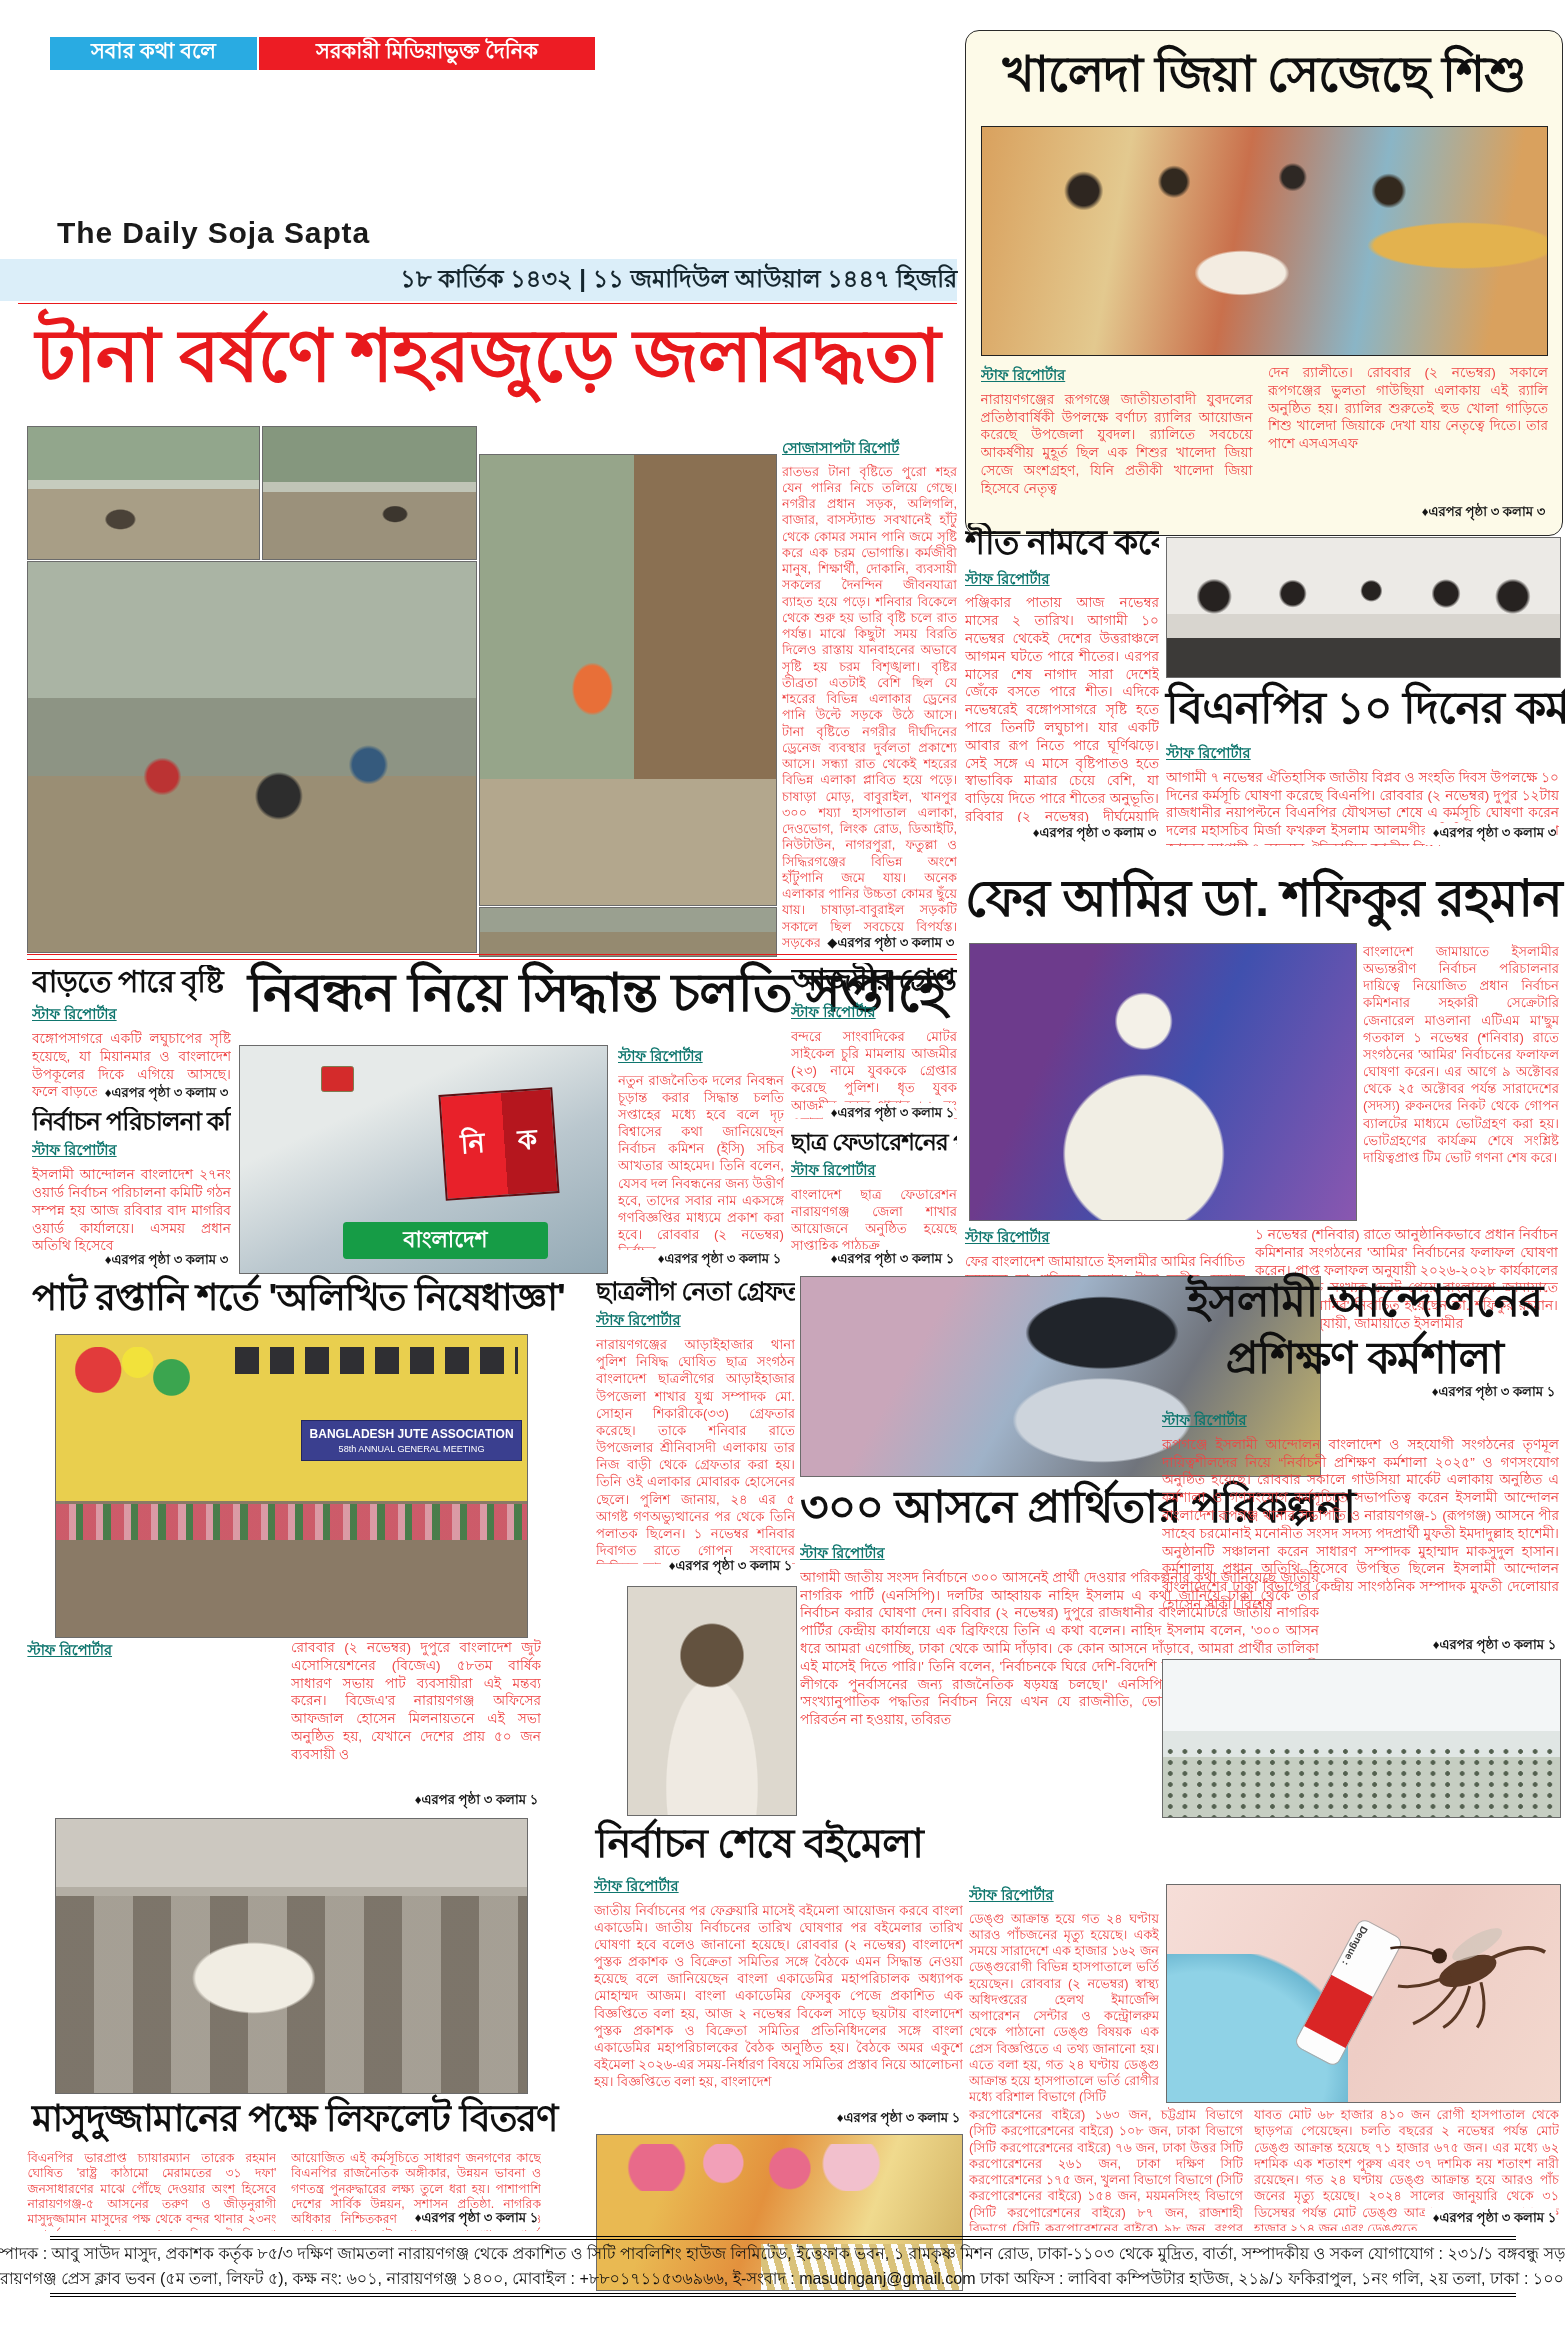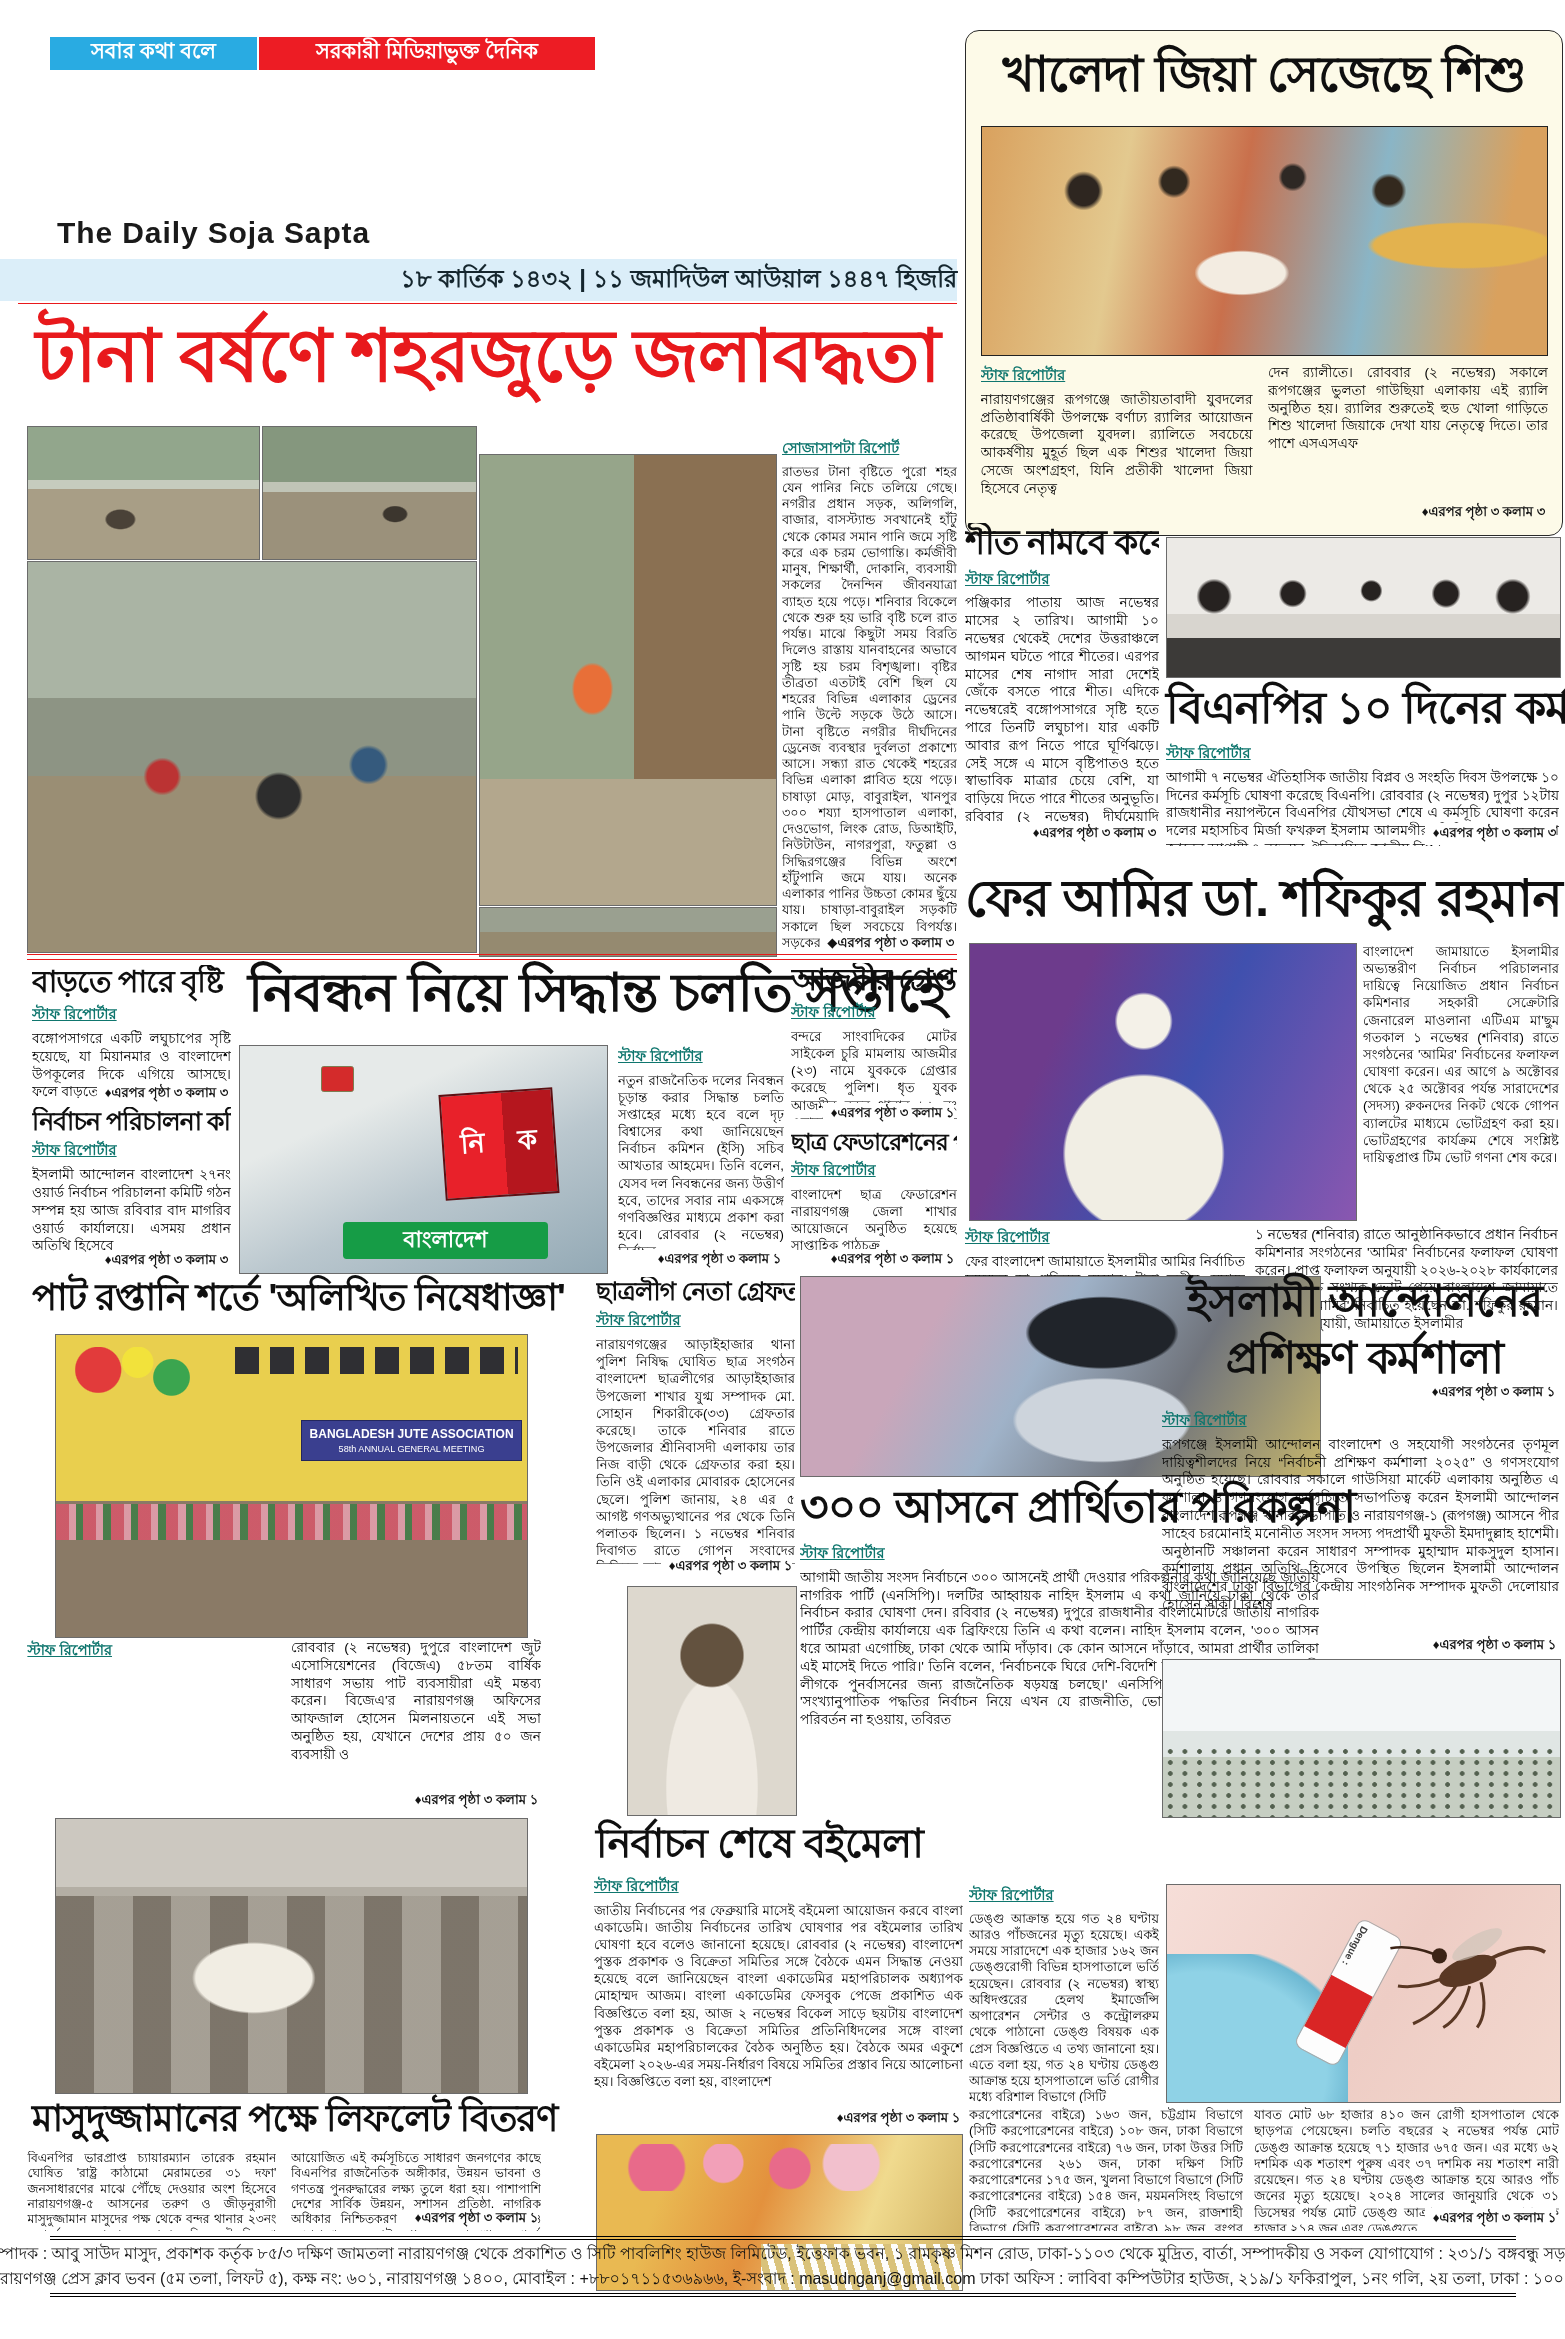--- a/index.html
+++ b/index.html
@@ -4,21 +4,21 @@
 <style>
   html,body{margin:0;padding:0;background:#fff}
   #page{position:relative;width:1565px;height:2339px;background:#fff;overflow:hidden;
         font-family:"Liberation Sans","DejaVu Sans",sans-serif;color:#141414}
   .abs{position:absolute}
   .hl{font-weight:900;color:#0f0f0f;white-space:nowrap;letter-spacing:-0.9px;line-height:1.15}
   .hl.center{text-align:center}
   .hl.wrap{white-space:normal}
   .red{color:#e8191c}
   .byline{display:block;font-weight:700;text-decoration:underline;font-size:14.6px;margin-bottom:2.7px;color:#0f766e}
-  .body-txt{font-size:13.7px;line-height:1.3;text-align:justify;color:#000000;overflow:hidden;height:100%}
+  .body-txt{font-size:13.7px;line-height:1.3;text-align:justify;color:#ef4444;overflow:hidden;height:100%}
   .col{position:absolute;overflow:hidden}
   .cont{position:absolute;right:2.7px;bottom:0.9px;font-weight:700;font-size:13.2px;background:#fff;padding-left:7.3px;white-space:nowrap}
   .cont.cream{background:#fdfae8}
   .ph{position:absolute;border:0.9px solid #6b6b6b;overflow:hidden}
   .badge{display:flex;align-items:flex-end;justify-content:center;color:#fff;font-weight:700;font-size:21px}
   .badge.blue{background:#29abe2}
   .badge.red{background:#ed1c24}
   #masthead-title{font-weight:900;color:#0d0d0d;font-size:137px;line-height:1.25;text-align:center;white-space:nowrap;letter-spacing:-1.8px}
   #masthead-sub{font-weight:700;font-size:30px;letter-spacing:0.9px;color:#1a1a1a;white-space:nowrap}
   #datebar{display:flex;height:42px}

